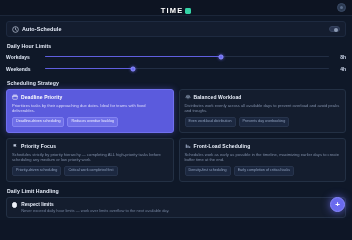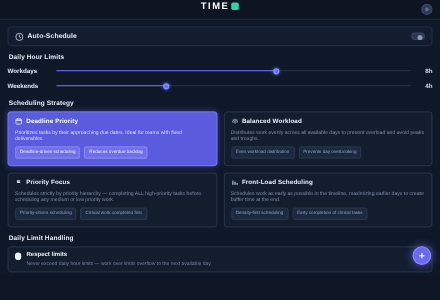--- a/index.html
+++ b/index.html
@@ -15,21 +15,21 @@
     width: 352px; height: 220px;
     background: #0f1828;
     overflow: hidden;
   }
 
   
   .topbar {
     height: 16px;
     background: #0d1422;
     border-bottom: 1px solid #1b2639;
-    display: flex; align-items: flex-start; justify-content: center;
+    display: flex; align-items: flex-end; justify-content: center;
     position: relative;
   }
   .logo {
     display: flex; align-items: center; gap: 1px;
     letter-spacing: 1.1px;
   }
   .logo-text {
     font-size: 7.5px; font-weight: bold; color: #ffffff;
     letter-spacing: 1.2px;
   }

